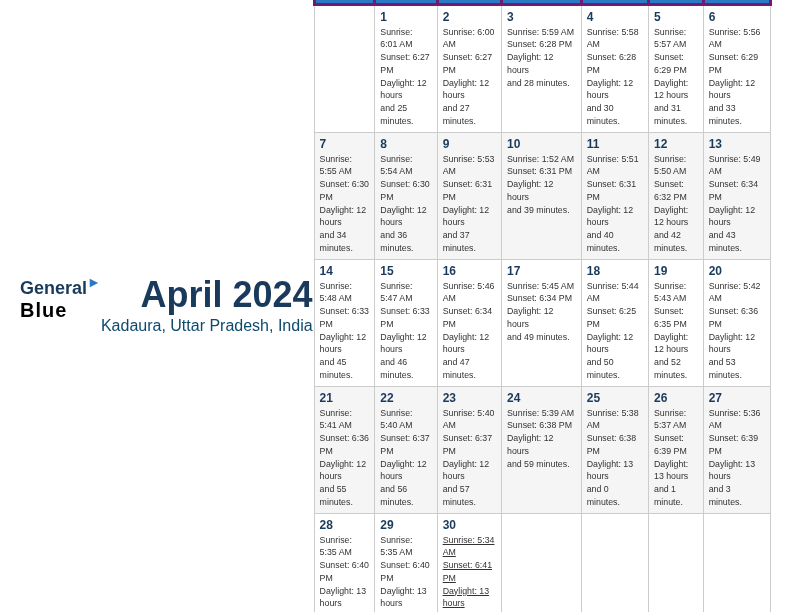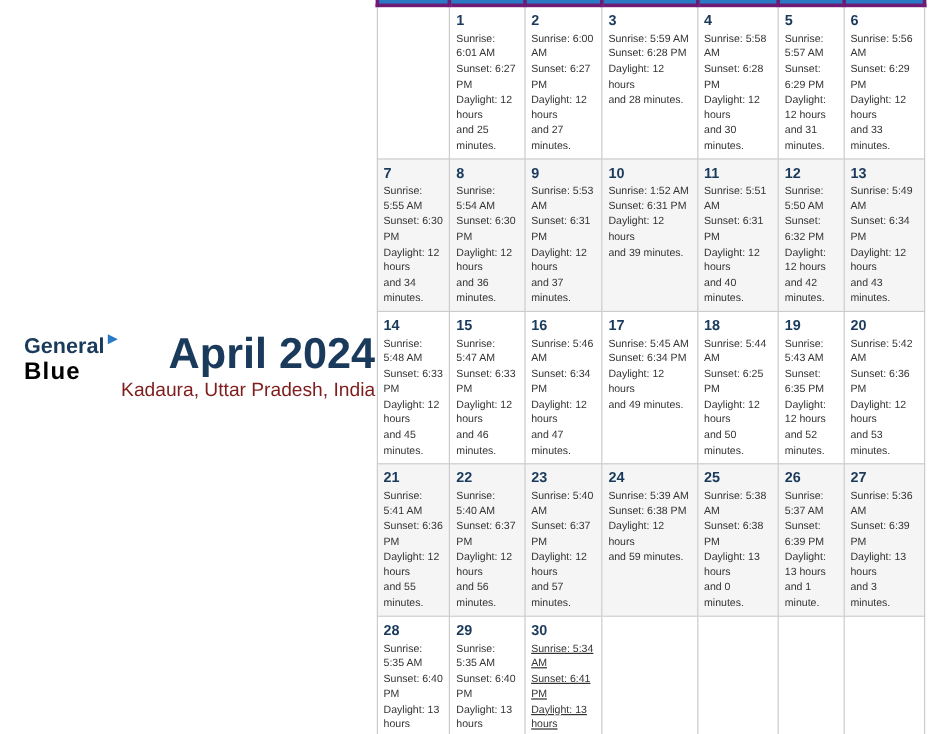--- a/index.html
+++ b/index.html
@@ -40,21 +40,21 @@
       text-align: right;
     }
     .main-title {
       font-size: 36px;
       font-weight: bold;
       color: #1a3a5c;
       line-height: 1.1;
     }
     .subtitle {
       font-size: 16px;
-      color: #7f1d1d;
+      color: #0c4a6e;
       margin-top: 2px;
     }
     .calendar-table {
       width: 100%;
       border-collapse: collapse;
       flex: 1;
       font-size: 9.5px;
     }
     .calendar-table thead tr th {
       background-color: #2979c4;

